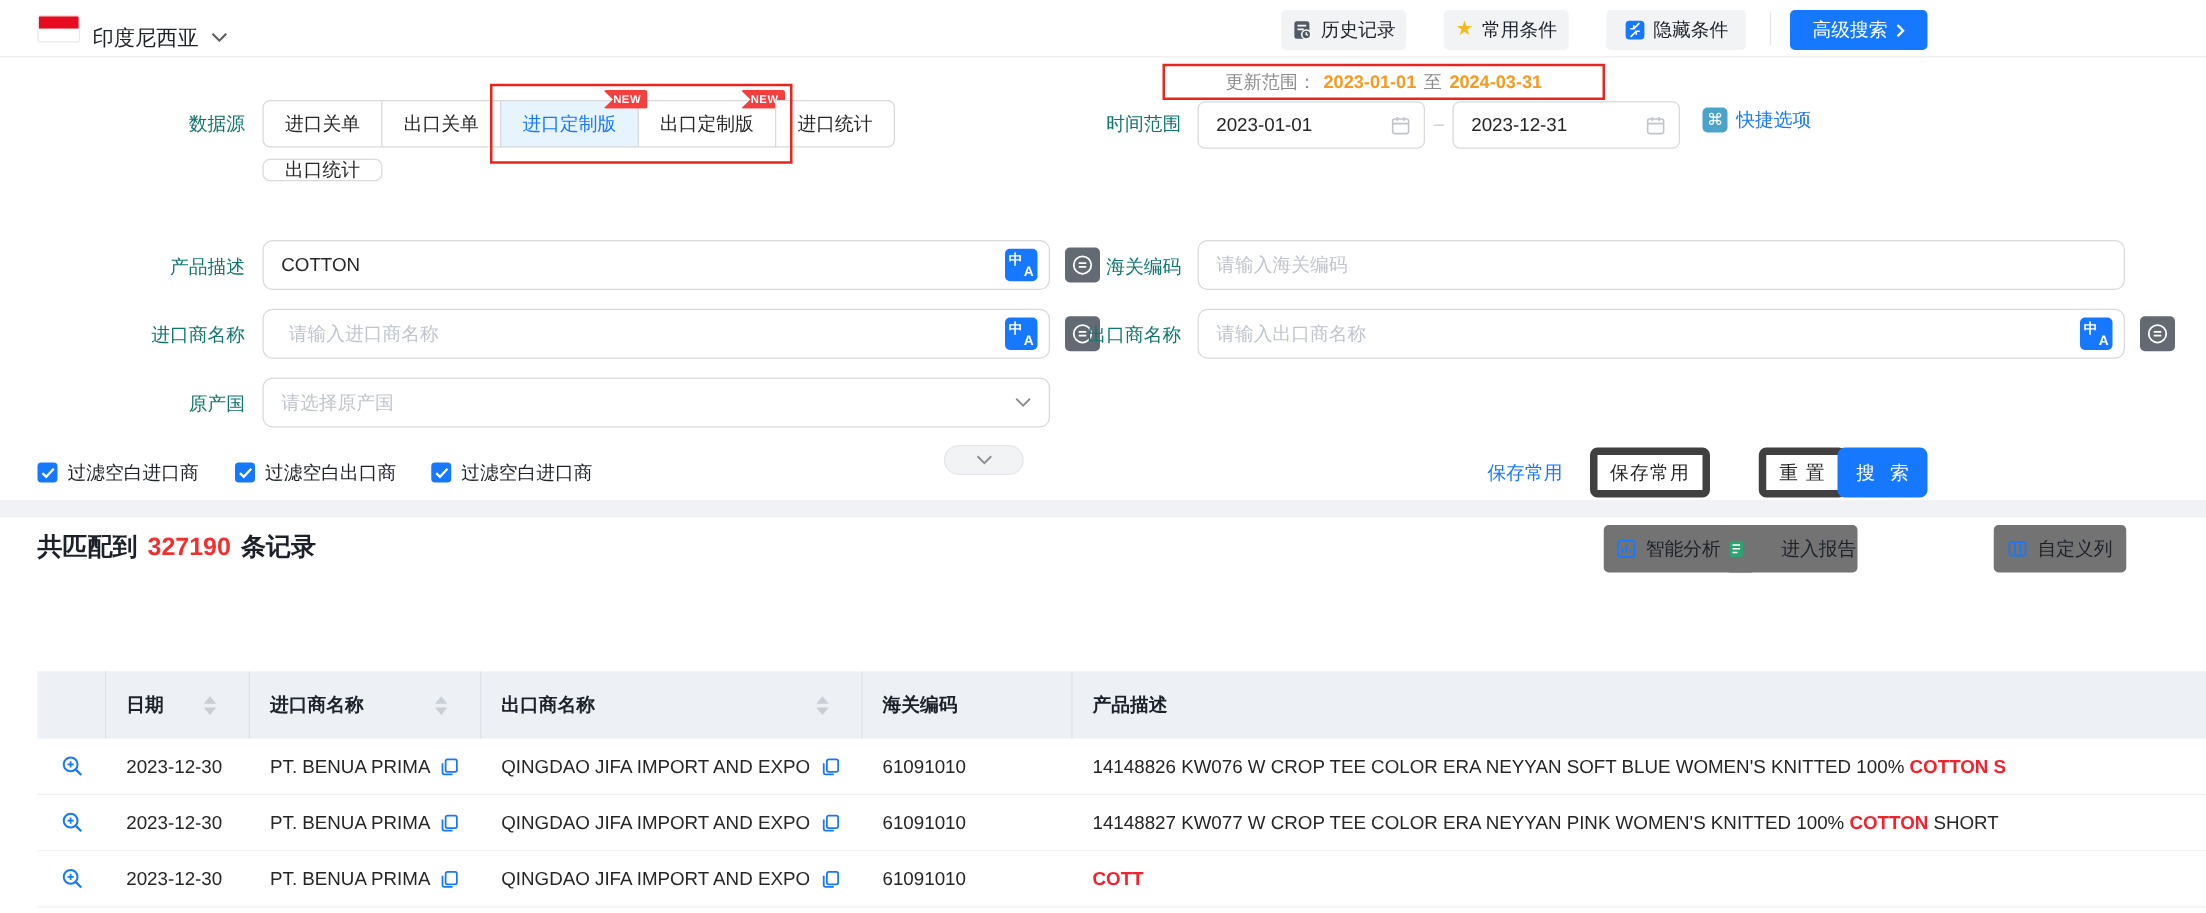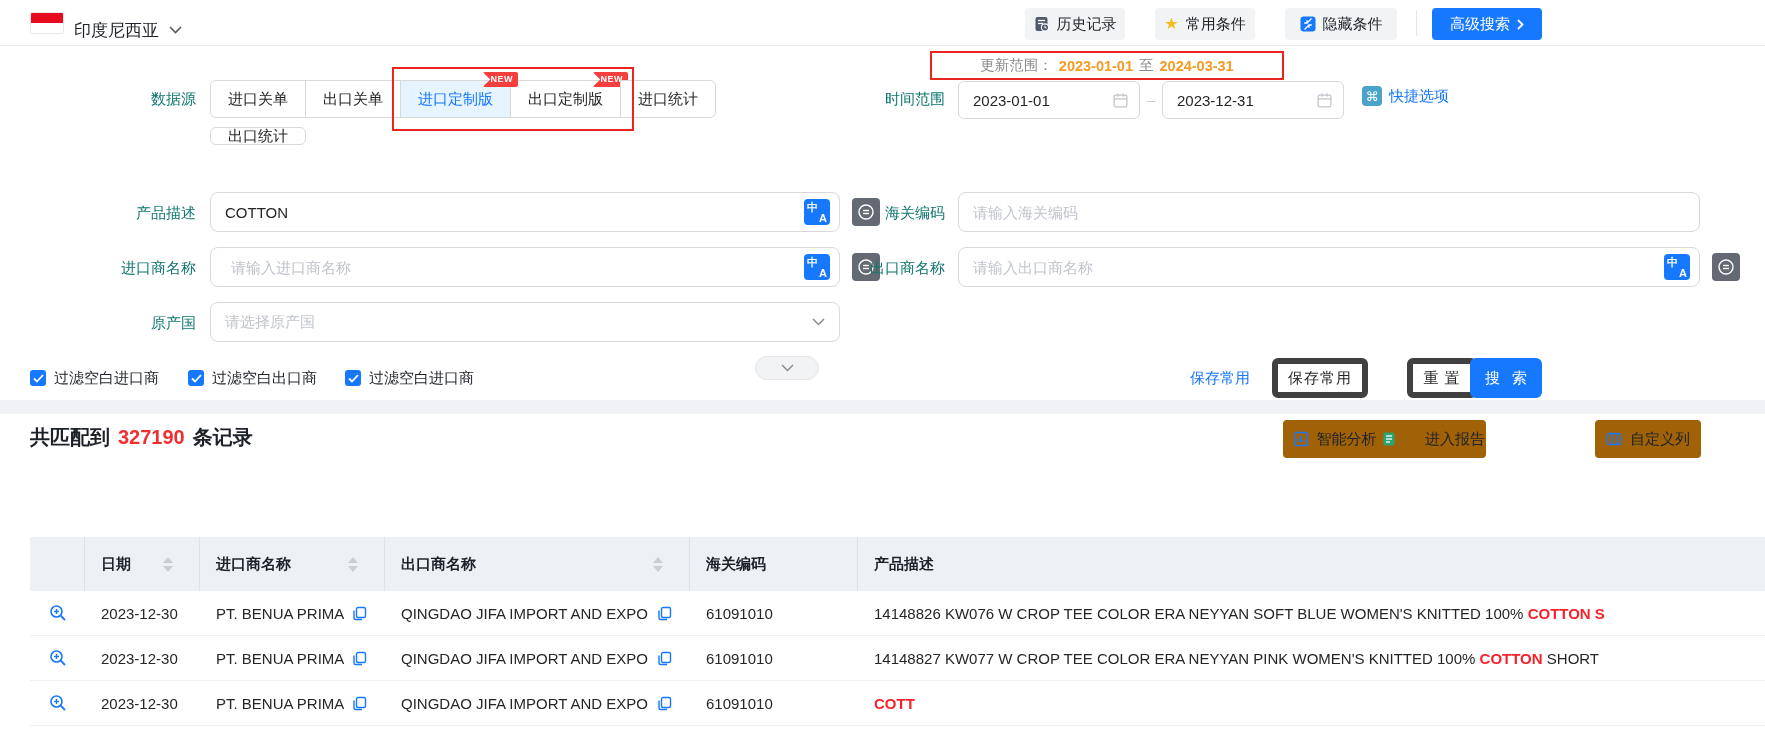--- a/index.html
+++ b/index.html
@@ -51,21 +51,21 @@
   .collapse-pill { position:absolute; left:755px; top:356px; width:64px; height:24px; background:#f2f3f5; border:1px solid #e5e6eb; border-radius:12px; display:flex; align-items:center; justify-content:center; cursor:pointer; }
   .link { position:absolute; top:358px; height:40px; display:flex; align-items:center; color:#1677ff; font-size:15px; cursor:pointer; }
   .btn { position:absolute; top:358px; height:40px; border:6px solid #404040; border-radius:6px; background:#fff; display:flex; align-items:center; justify-content:center; font-size:15px; color:#262626; cursor:pointer; letter-spacing:1px; }
   .btn.primary { background:#1677ff; border-color:#1677ff; color:#fff; letter-spacing:4px; padding-left:4px;text-align:center; }
 
   .section-gap { position:absolute; left:0; top:400px; width:1765px; height:14px; background:#f0f2f5; }
 
   
   .count-bar { position:absolute; left:30px; top:424px; font-size:20px; font-weight:bold; color:#1d2129; display:flex; gap:8px; align-items:baseline; }
   .count-bar .num { color:#f22f2f; }
-  .r-btn { position:absolute; top:420px; height:38px; background:#a16207; border-radius:4px; display:flex; align-items:center; justify-content:center; gap:8px; font-size:15px; color:#1d2129; cursor:pointer; }
+  .r-btn { position:absolute; top:420px; height:38px; background:#737373; border-radius:4px; display:flex; align-items:center; justify-content:center; gap:8px; font-size:15px; color:#1d2129; cursor:pointer; }
 
   .table { position:absolute; left:30px; top:537px; width:1735px; }
   .thead { display:flex; height:54px; background:#edf1f6; align-items:stretch; }
   .th { display:flex; align-items:center; font-size:15px; font-weight:bold; color:#1d2129; padding-left:16px; border-right:1px solid #dde2ea; }
   .th:last-child { border-right:none; }
   .th.sortable { justify-content:space-between; padding-right:26px; }
   .sort { display:flex; flex-direction:column; gap:3px; cursor:pointer; }
   .sort .up { width:0; height:0; border-left:5px solid transparent; border-right:5px solid transparent; border-bottom:6px solid #c9cdd4; }
   .sort .dn { width:0; height:0; border-left:5px solid transparent; border-right:5px solid transparent; border-top:6px solid #c9cdd4; }
   .trow { display:flex; height:45px; border-bottom:1px solid #f0f0f0; align-items:stretch; background:#fff; }

